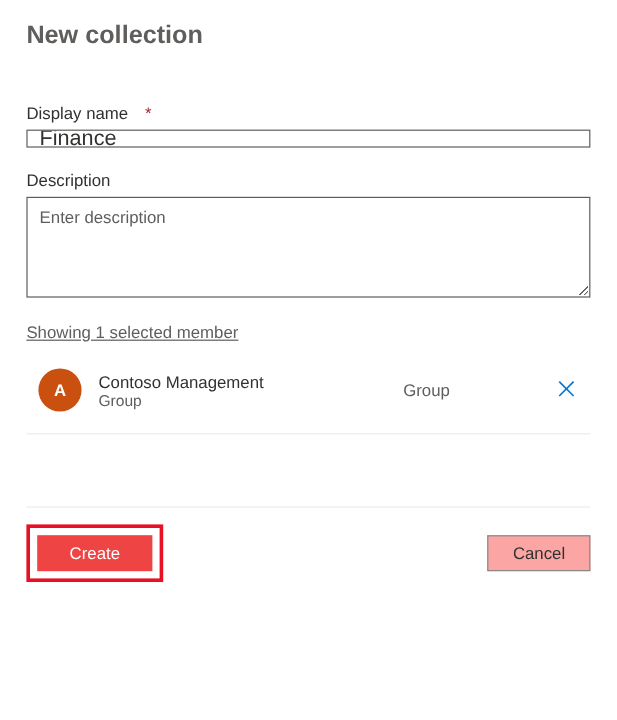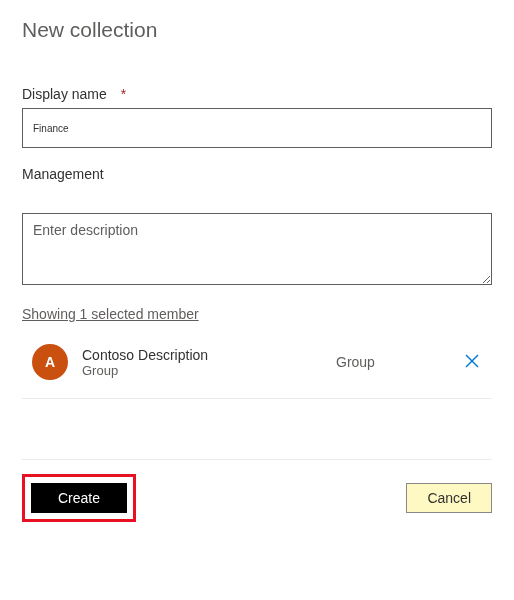--- a/index.html
+++ b/index.html
@@ -1,68 +1,68 @@
 <!DOCTYPE html>
 <html><head>
   <meta charset="utf-8">
   <style>
     * { box-sizing: border-box; margin: 0; padding: 0; }
     body { font-family: "Segoe UI", Arial, sans-serif; font-size: 14px; color: #323130; width: 514px; padding: 18px 22px 18px 22px; background: #fff; }
-    .title { font-size: 21px; font-weight: 400; color: #605e5c; margin-bottom: 44px; }
+    .title { font-size: 21px; font-weight: 700; color: #605e5c; margin-bottom: 44px; }
     .field { margin-bottom: 18px; }
     .label { font-size: 14px; color: #323130; margin-bottom: 6px; display: flex; align-items: flex-end; gap: 12px; }
     .req { color: #a4262c; margin-left: 2px; }
-    .text-input { width: 100%; border: 1px solid #605e5c; padding: 6px 10px; font-size: 10px; color: #323130; font-family: inherit; height: 40px; }
+    .text-input { width: 100%; border: 1px solid #605e5c; padding: 6px 10px; font-size: 18px; color: #323130; font-family: inherit; height: 15px; }
     .text-input::placeholder { color: #605e5c; }
-    .desc-area { width: 100%; border: 1px solid #605e5c; padding: 8px 10px; font-size: 14px; font-family: inherit; height: 72px; resize: both; color: #323130; margin-top: 25px; }
+    .desc-area { width: 100%; border: 1px solid #605e5c; padding: 8px 10px; font-size: 14px; font-family: inherit; height: 84px; resize: both; color: #323130; }
     .desc-area::placeholder { color: #605e5c; }
     .info-icon { display: inline-flex; align-items: center; justify-content: center; width: 14px; height: 14px; border: 1px solid #605e5c; border-radius: 50%; font-size: 9px; color: #605e5c; font-style: italic; font-family: Georgia, serif; }
     .status-text { color: #605e5c; font-size: 14px; margin-top: 8px; margin-bottom: 14px; text-decoration: underline; }
     .member-row { display: flex; align-items: center; padding: 8px 4px 18px 10px; border-bottom: 1px solid #edebe9; }
     .avatar { width: 36px; height: 36px; border-radius: 50%; background: #ca5010; color: #fff; display: flex; align-items: center; justify-content: center; font-weight: 600; font-size: 14px; flex-shrink: 0; }
     .member-info { margin-left: 14px; flex: 1; }
     .member-name { font-size: 14px; color: #323130; }
     .member-sub { font-size: 13px; color: #605e5c; }
     .member-type { width: 120px; color: #605e5c; font-size: 14px; }
     .remove-icon { width: 32px; text-align: center; cursor: pointer; }
     .remove-icon svg { width: 14px; height: 14px; stroke: #0078d4; stroke-width: 1.4; }
     .footer-sep { border: none; border-top: 1px solid #edebe9; margin-top: 60px; }
     .footer { display: flex; align-items: center; margin-top: 14px; }
     .highlight-box { border: 3px solid #e81123; padding: 6px; display: inline-block; }
-    .btn-primary { background: #000000; color: #fff; border: none; padding: 7px 22px; font-size: 14px; font-family: inherit; cursor: pointer; min-width: 96px; }
-    .btn-secondary { background: #fef9c3; color: #323130; border: 1px solid #8a8886; padding: 6px 20px; font-size: 14px; font-family: inherit; cursor: pointer; min-width: 80px; }
+    .btn-primary { background: #ef4444; color: #fff; border: none; padding: 7px 22px; font-size: 14px; font-family: inherit; cursor: pointer; min-width: 96px; }
+    .btn-secondary { background: #fca5a5; color: #323130; border: 1px solid #8a8886; padding: 6px 20px; font-size: 14px; font-family: inherit; cursor: pointer; min-width: 80px; }
     .spacer { flex: 1; }
   </style>
 </head>
 <body>
 
 <h1 class="title">New collection</h1>
 
 <div class="field">
   <div class="label">
     <span>Display name</span>
     <span class="req">*</span>
   </div>
   <input type="text" class="text-input" value="Finance" style="">
 </div>
 
 <div class="field">
-  <div class="label">Management</div>
+  <div class="label">Description</div>
   <textarea class="desc-area" placeholder="Enter description" style=""></textarea>
 </div>
 
 <div class="field">
 </div>
 
 <div class="status-text">Showing 1 selected member</div>
 
 <div class="member-row">
   <div class="avatar">A</div>
   <div class="member-info">
-    <div class="member-name">Contoso Description</div>
+    <div class="member-name">Contoso Management</div>
     <div class="member-sub">Group</div>
   </div>
   <div class="member-type">Group</div>
   <div class="remove-icon">
     <svg viewBox="0 0 14 14">
         <line x1="1" y1="1" x2="13" y2="13"></line>
         <line x1="13" y1="1" x2="1" y2="13"></line>
       </svg>
   </div>
 </div>

